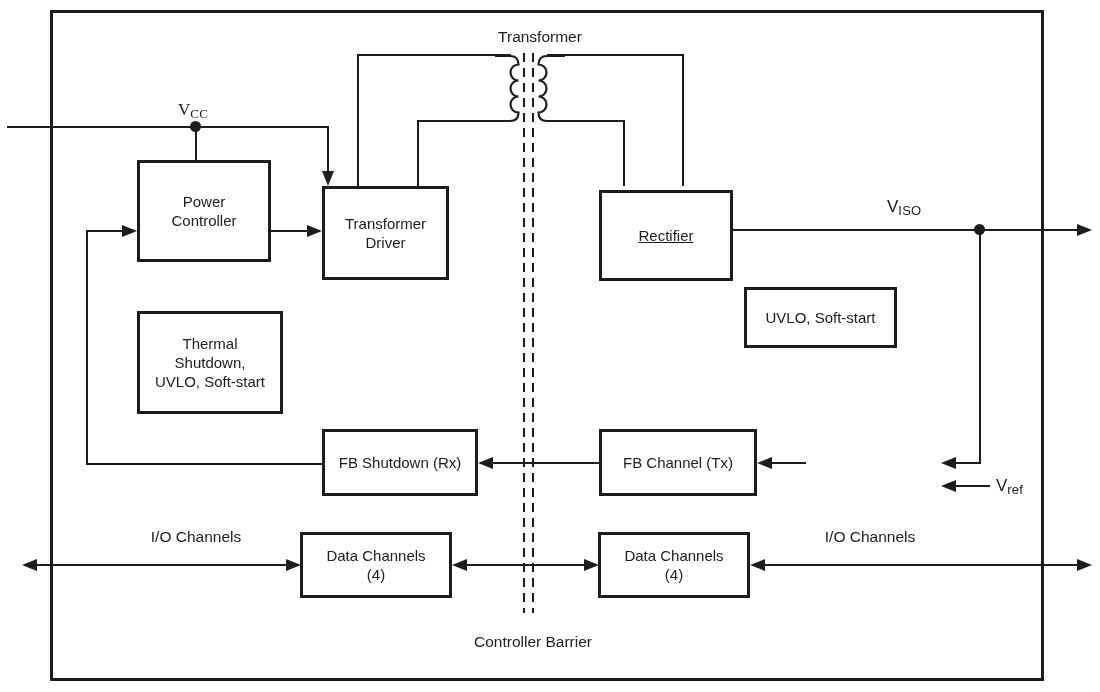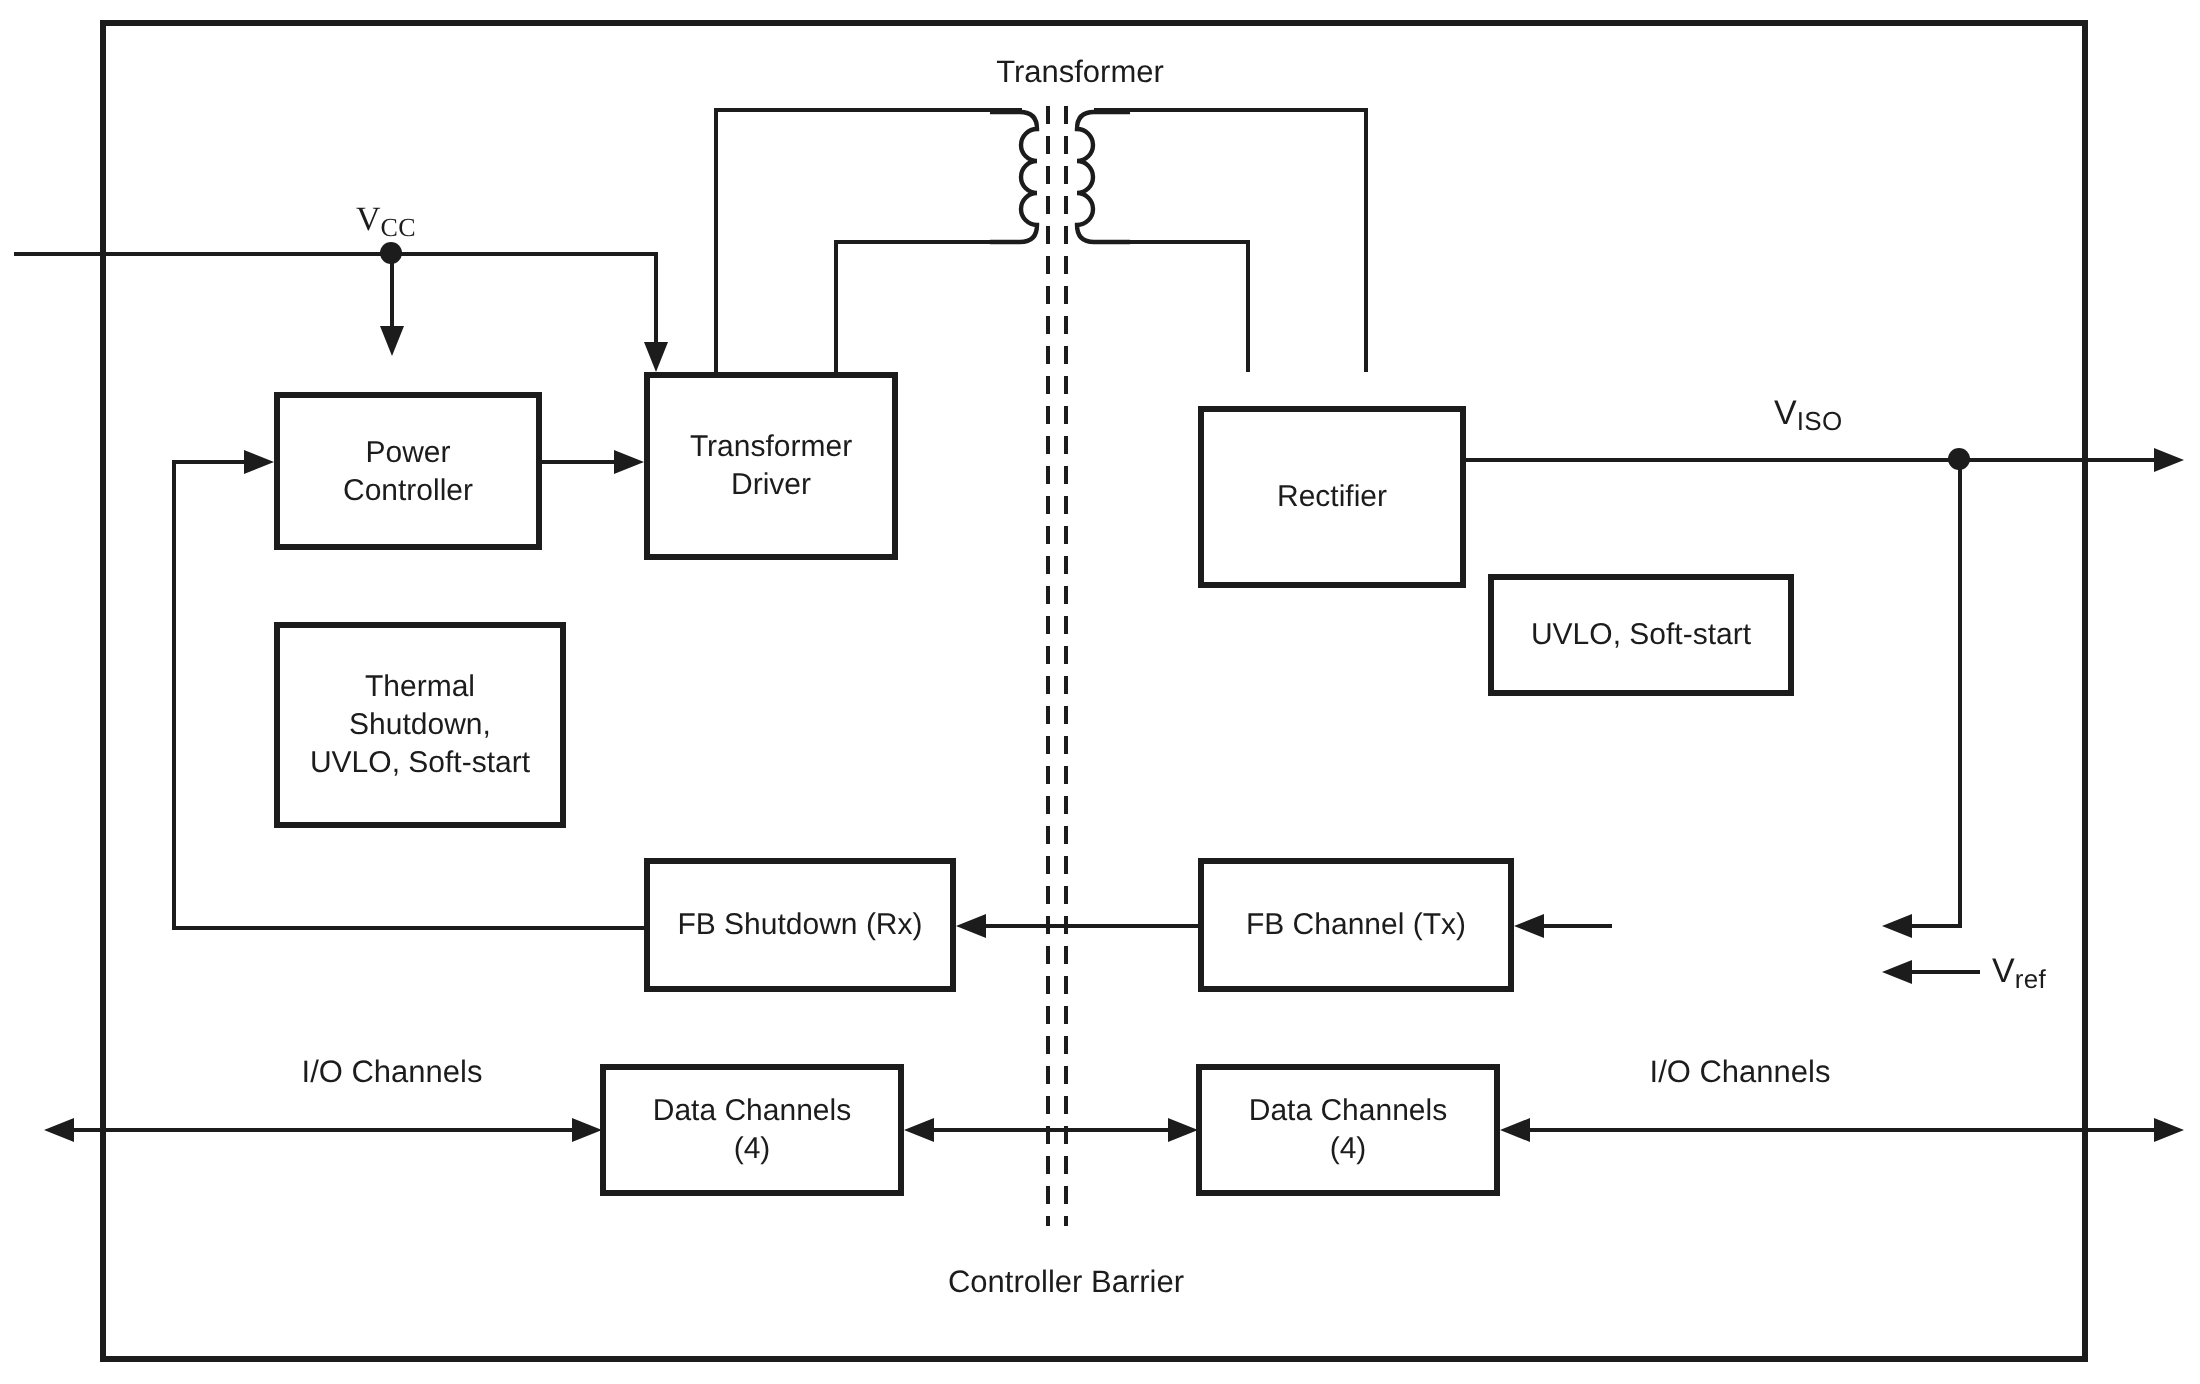--- a/index.html
+++ b/index.html
@@ -96,31 +96,31 @@
   <div class="arr arr-right" style="left:286px;top:559px;"></div>
 
   <div class="hline" style="left:464px;top:564px;width:122px;"></div>
   <div class="arr arr-left" style="left:452px;top:559px;"></div>
   <div class="arr arr-right" style="left:584px;top:559px;"></div>
 
   <div class="hline" style="left:763px;top:564px;width:317px;"></div>
   <div class="arr arr-left" style="left:750px;top:559px;"></div>
   <div class="arr arr-right" style="left:1077px;top:559px;"></div>
 
-  <div class="block" style="left:137px;top:196px;width:134px;height:79px;">
+  <div class="block" style="left:137px;top:160px;width:134px;height:102px;">
     <span>Power</span>
     <span>Controller</span>
   </div>
 
   <div class="block" style="left:322px;top:186px;width:127px;height:94px;">
     <span>Transformer</span>
     <span>Driver</span>
   </div>
 
-  <div class="block" style="left:599px;top:203px;width:134px;height:91px;">
+  <div class="block" style="left:599px;top:190px;width:134px;height:91px;text-decoration:underline;">
     <span>Rectifier</span>
   </div>
 
   <div class="block" style="left:744px;top:287px;width:153px;height:61px;">
     <span>UVLO, Soft-start</span>
   </div>
 
   <div class="block" style="left:137px;top:311px;width:146px;height:103px;">
     <span>Thermal</span>
     <span>Shutdown,</span>

